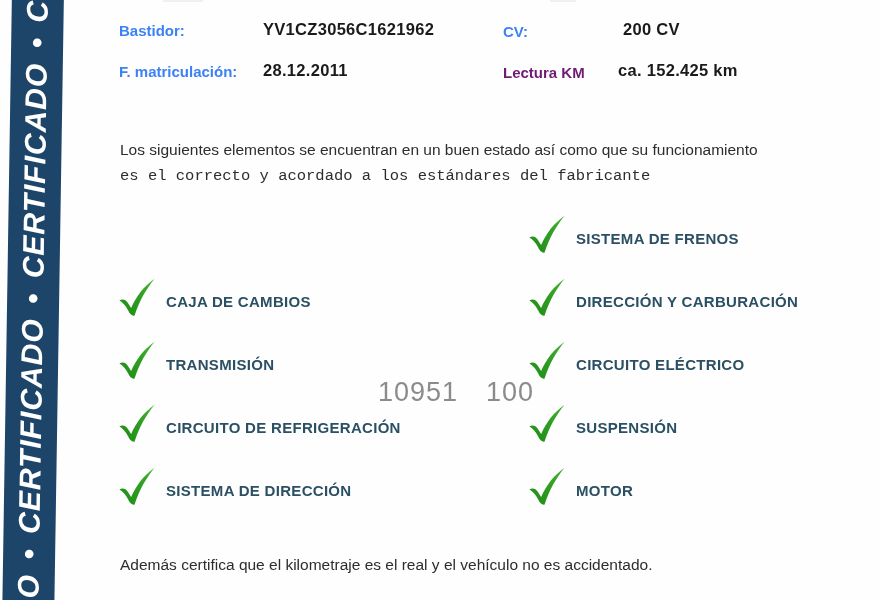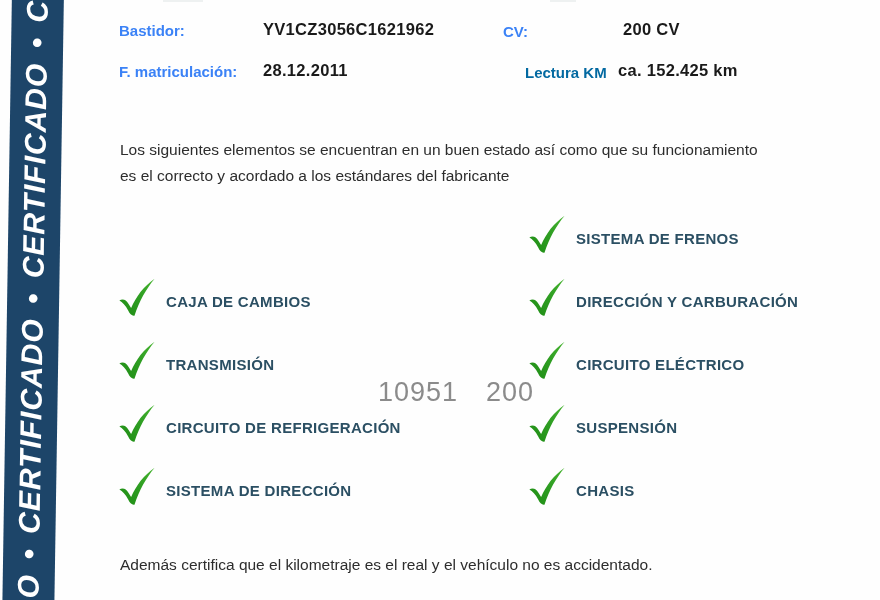--- a/index.html
+++ b/index.html
@@ -49,21 +49,21 @@
   }
 
   
   .field-label {
     position: absolute;
     font-size: 15px;
     font-weight: 700;
     color: #3b82f6;
     white-space: nowrap;
   }
-  .field-label.teal { color: #0369a1; margin-left: 22px; }
+  .field-label.teal { color: #701a75; }
   .field-value {
     position: absolute;
     font-size: 16.5px;
     font-weight: 700;
     color: #1a1a1a;
     letter-spacing: 0.3px;
     white-space: nowrap;
   }
 
   
@@ -151,21 +151,21 @@
   <span class="field-label" style="left:503px;top:23px;">CV:</span>
   <span class="field-value" style="left:623px;top:20px;">200 CV</span>
 
   <span class="field-label" style="left:119px;top:63px;">F. matriculación:</span>
   <span class="field-value" style="left:263px;top:61px;">28.12.2011</span>
 
   <span class="field-label teal" style="left:503px;top:64px;">Lectura KM</span>
   <span class="field-value" style="left:618px;top:61px;">ca. 152.425 km</span>
 
   <div class="para" style="top:141px;">Los siguientes elementos se encuentran en un buen estado así como que su funcionamiento</div>
-  <div class="para" style="top:167px;">es el correcto y acordado a los estándares del fabricante</div>
+  <div class="para" style="top:167px;font-family:Liberation Mono, monospace;">es el correcto y acordado a los estándares del fabricante</div>
 
   <div class="check-item col-left row-1">
     <svg class="check-svg" width="42" height="46" viewBox="0 0 50 48">
       <path d="M4,27 C8,24.5 12,26 15,31 L18,36 C24,22 33,10 46,1 C36,13 28,27 22,45 C19,45.5 16.5,43.5 14.5,39 C11.5,33 7.5,29 4,27 Z" fill="url(#checkgrad)"></path>
     </svg>
     <span class="check-label">CAJA DE CAMBIOS</span>
   </div>
   <div class="check-item col-left row-2">
     <svg class="check-svg" width="42" height="46" viewBox="0 0 50 48">
       <path d="M4,27 C8,24.5 12,26 15,31 L18,36 C24,22 33,10 46,1 C36,13 28,27 22,45 C19,45.5 16.5,43.5 14.5,39 C11.5,33 7.5,29 4,27 Z" fill="url(#checkgrad)"></path>
@@ -206,21 +206,21 @@
   <div class="check-item col-right row-2">
     <svg class="check-svg" width="42" height="46" viewBox="0 0 50 48">
       <path d="M4,27 C8,24.5 12,26 15,31 L18,36 C24,22 33,10 46,1 C36,13 28,27 22,45 C19,45.5 16.5,43.5 14.5,39 C11.5,33 7.5,29 4,27 Z" fill="url(#checkgrad)"></path>
     </svg>
     <span class="check-label">CIRCUITO ELÉCTRICO</span>
   </div>
   <div class="check-item col-right row-4">
     <svg class="check-svg" width="42" height="46" viewBox="0 0 50 48">
       <path d="M4,27 C8,24.5 12,26 15,31 L18,36 C24,22 33,10 46,1 C36,13 28,27 22,45 C19,45.5 16.5,43.5 14.5,39 C11.5,33 7.5,29 4,27 Z" fill="url(#checkgrad)"></path>
     </svg>
-    <span class="check-label">CHASIS</span>
+    <span class="check-label">MOTOR</span>
   </div>
 
   <span class="overlay-num left">10951</span>
-  <span class="overlay-num right">200</span>
+  <span class="overlay-num right">100</span>
 
   <div class="para" style="top:556px;">Además certifica que el kilometraje es el real y el vehículo no es accidentado.</div>
 
 </div>
 
 </body></html>

